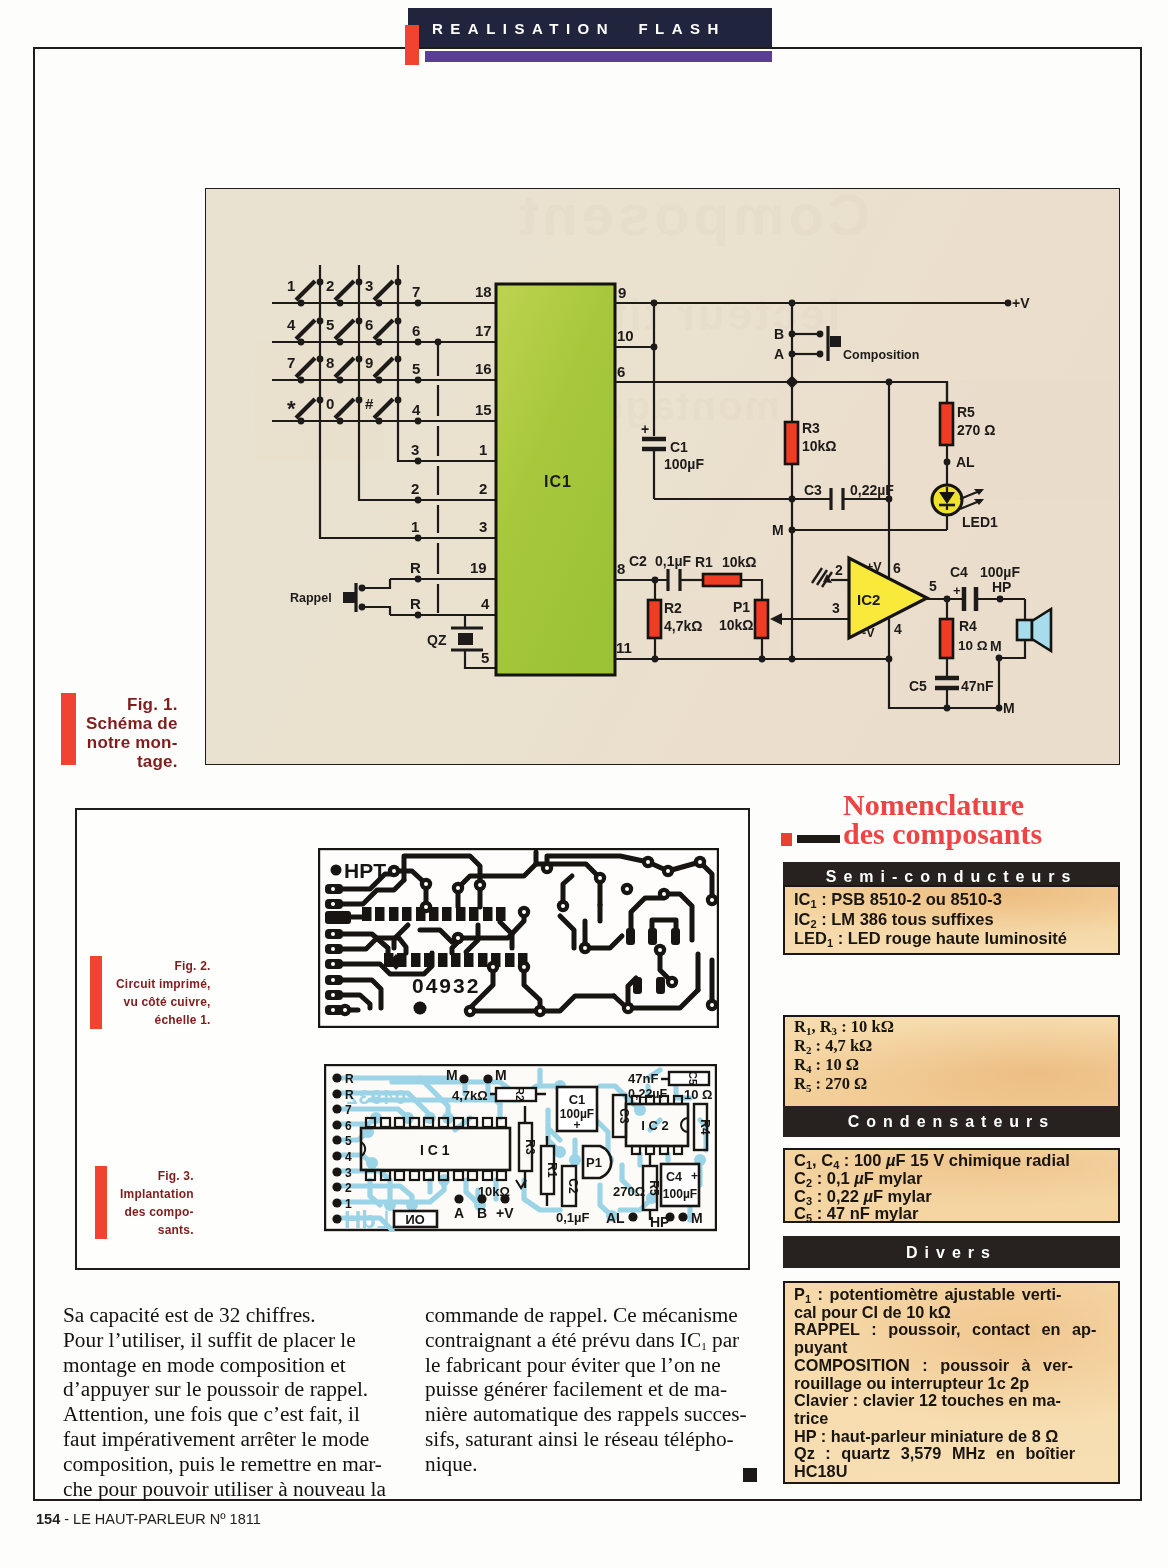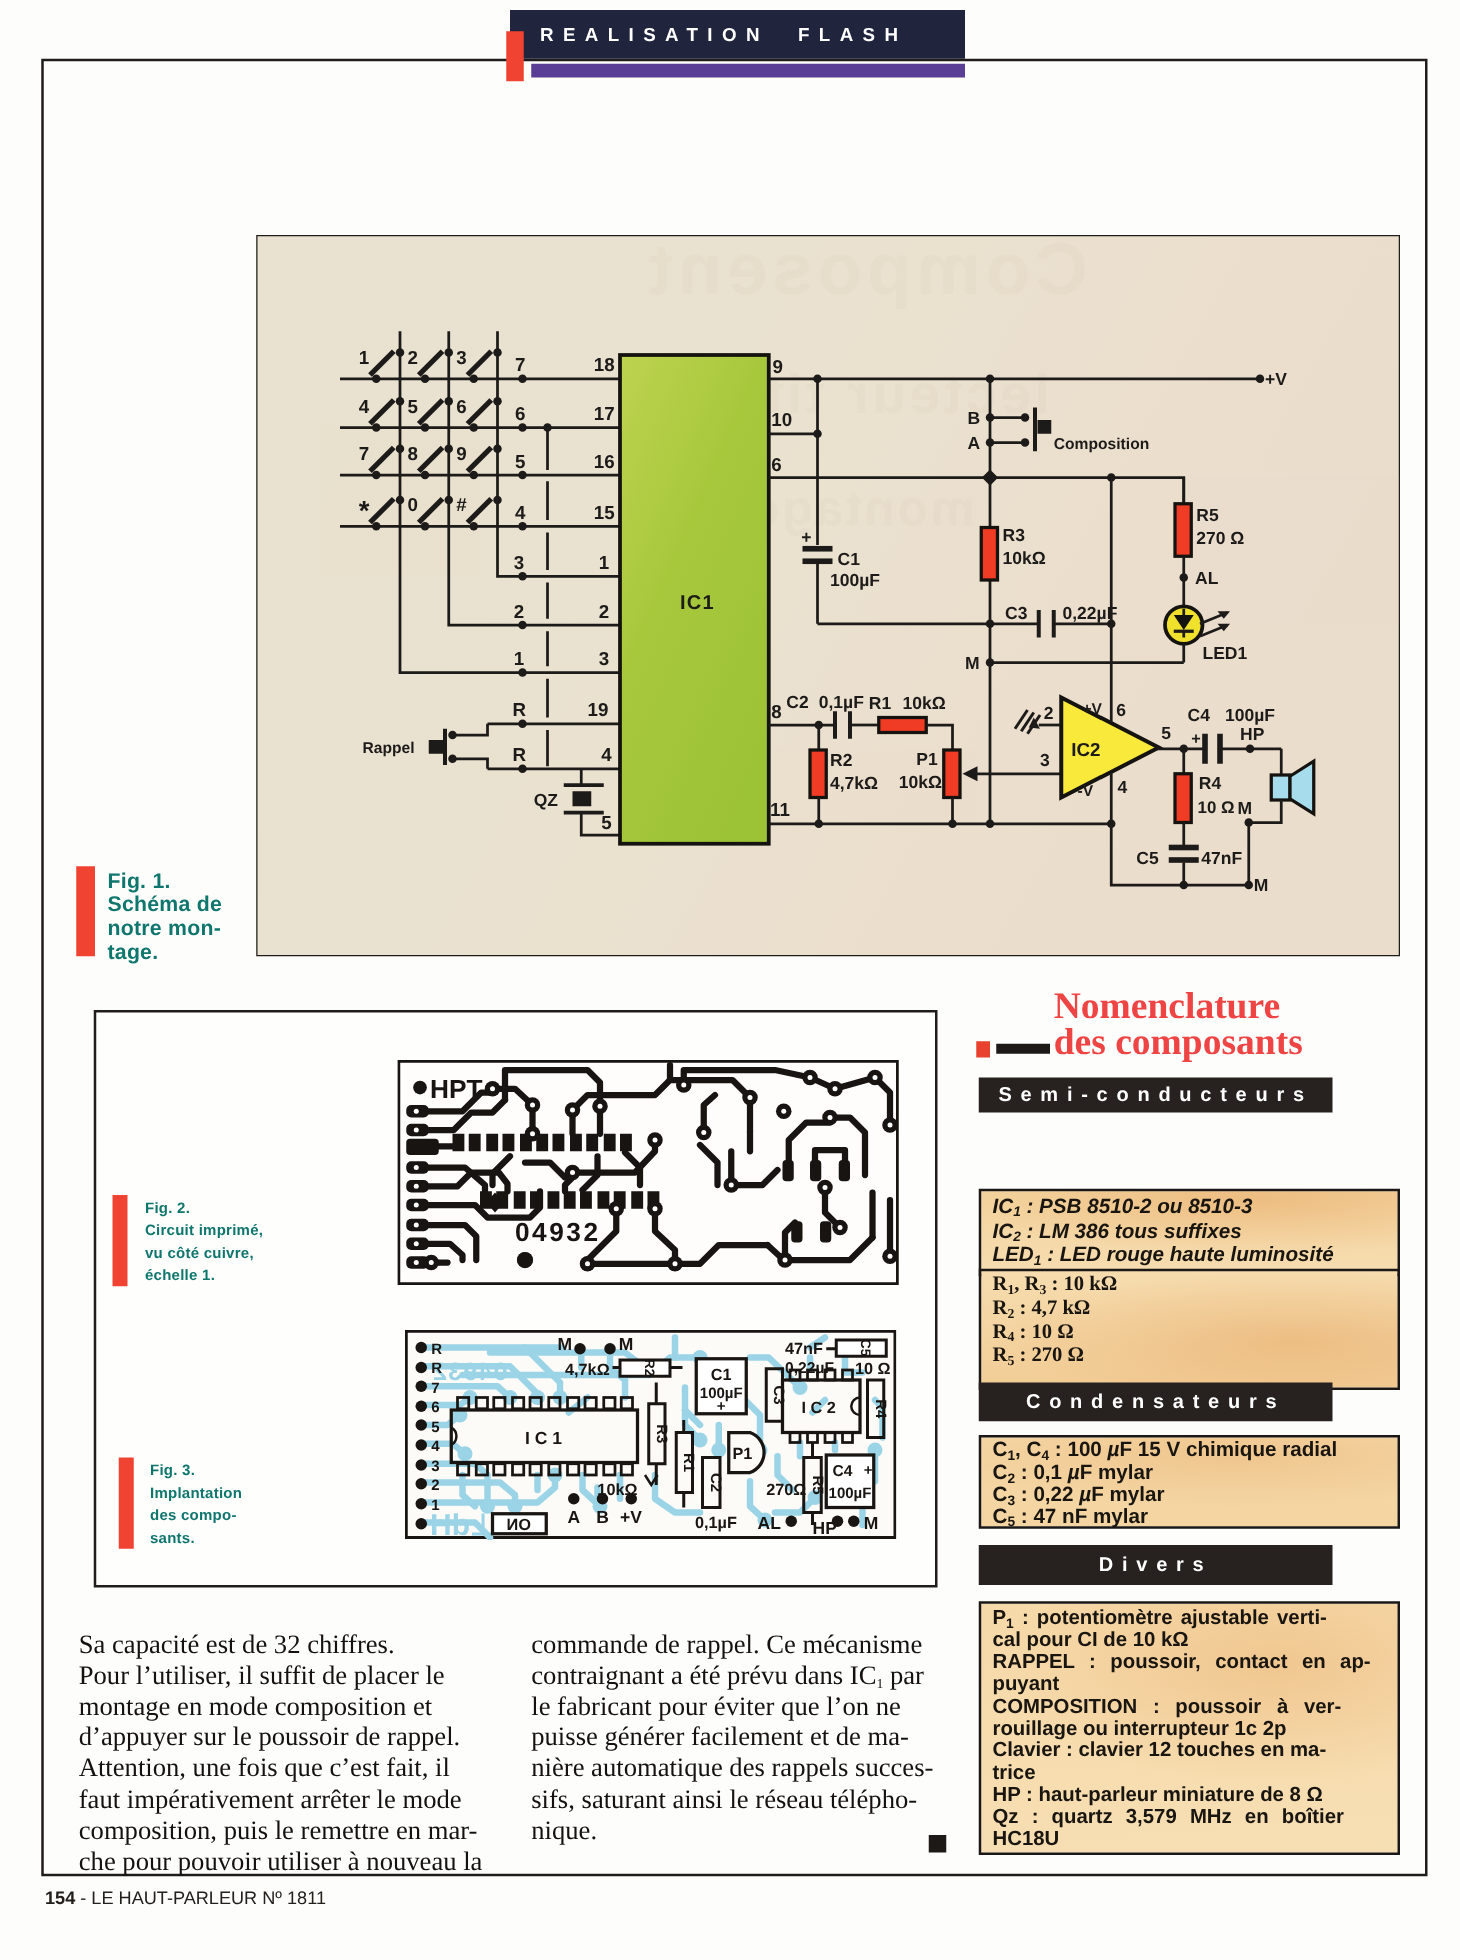--- a/index.html
+++ b/index.html
@@ -1,21 +1,21 @@
 <!DOCTYPE html>
 <html><head>
 <meta charset="utf-8">
 <style>
   html,body{margin:0;padding:0;}
   body{width:1168px;height:1568px;background:#fdfdfb;font-family:"Liberation Sans",sans-serif;}
   .page{position:relative;width:1168px;height:1568px;overflow:hidden;}
   .abs{position:absolute;}
-  .cap{font-family:"Liberation Sans",sans-serif;font-weight:bold;font-size:17px;line-height:19px;color:#0f766e;letter-spacing:.2px;}
+  .cap{font-family:"Liberation Sans",sans-serif;font-weight:bold;font-size:17px;line-height:19px;color:#7f1d1d;letter-spacing:.2px;text-align:right;}
   .redbar{background:#f04332;}
-  .hdrbar{position:absolute;left:783px;width:283px;background:#27221f;color:#fff;
+  .hdrbar{position:absolute;left:783px;width:337px;background:#27221f;color:#fff;
      font-weight:bold;font-size:16px;text-align:center;letter-spacing:7px;}
   .tanbox{position:absolute;left:783px;width:337px;border:2px solid #1a1714;box-sizing:border-box;
      color:#191510;font-weight:bold;font-size:16.5px;line-height:19.5px;padding:3px 8px 0 9px;}
   .tan1{background:radial-gradient(130% 120% at 65% 10%,rgba(228,160,92,0.45),rgba(228,160,92,0) 55%),linear-gradient(180deg,#f4d49e,#f6dcb0);}
   .tan2{background:radial-gradient(120% 100% at 75% 60%,rgba(226,158,90,0.40),rgba(226,158,90,0) 60%),linear-gradient(180deg,#f6dcae,#f2cd96);}
   .tan3{background:radial-gradient(120% 90% at 60% 20%,rgba(229,163,96,0.35),rgba(229,163,96,0) 65%),linear-gradient(180deg,#f5d8a7,#f4d5a2);}
   .tan4{background:radial-gradient(110% 80% at 70% 25%,rgba(230,165,98,0.38),rgba(230,165,98,0) 60%),linear-gradient(175deg,#f6d9a8,#f7dfb4);}
   sub{font-size:11px;line-height:0;position:relative;top:3px;vertical-align:baseline;}
 </style>
 </head>
@@ -733,21 +733,21 @@
   </div>
 
   <div class="abs" style="left:843px;top:790px;font-family:'Liberation Serif',serif;font-weight:bold;font-size:30px;line-height:29px;color:#ef4444;">Nomenclature<br>des composants</div>
 
   <div class="abs" style="left:781px;top:833px;width:11px;height:13px;background:#e8422e;"></div>
 
   <div class="abs" style="left:797px;top:835px;width:43px;height:8px;background:#1c1916;"></div>
 
   <div class="hdrbar" style="top:862px;height:28px;line-height:29px;">Semi-conducteurs</div>
 
-  <div class="tanbox tan1" style="top:951px;height:70px;font-style:italic;">IC<sub>1</sub> : PSB 8510-2 ou 8510-3<br>IC<sub>2</sub> : LM 386 tous suffixes<br>LED<sub>1</sub> : LED rouge haute luminosité</div>
+  <div class="tanbox tan1" style="top:885px;height:70px;">IC<sub>1</sub> : PSB 8510-2 ou 8510-3<br>IC<sub>2</sub> : LM 386 tous suffixes<br>LED<sub>1</sub> : LED rouge haute luminosité</div>
 
 
   <div class="tanbox tan2" style="top:1015px;height:97px;line-height:19px;padding-top:0;font-family:Liberation Serif, serif;">R<sub>1</sub>, R<sub>3</sub> : 10 kΩ<br>R<sub>2</sub> : 4,7 kΩ<br>R<sub>4</sub> : 10 Ω<br>R<sub>5</sub> : 270 Ω</div>
 
   <div class="hdrbar" style="top:1106px;height:31px;line-height:32px;">Condensateurs</div>
 
   <div class="tanbox tan3" style="top:1148px;height:75px;line-height:17.8px;padding-top:2px;">C<sub>1</sub>, C<sub>4</sub> : 100 <i>µ</i>F 15 V chimique radial<br>C<sub>2</sub> : 0,1 <i>µ</i>F mylar<br>C<sub>3</sub> : 0,22 <i>µ</i>F mylar<br>C<sub>5</sub> : 47 nF mylar</div>
 
   <div class="hdrbar" style="top:1236px;height:32px;line-height:33px;">Divers</div>
 

